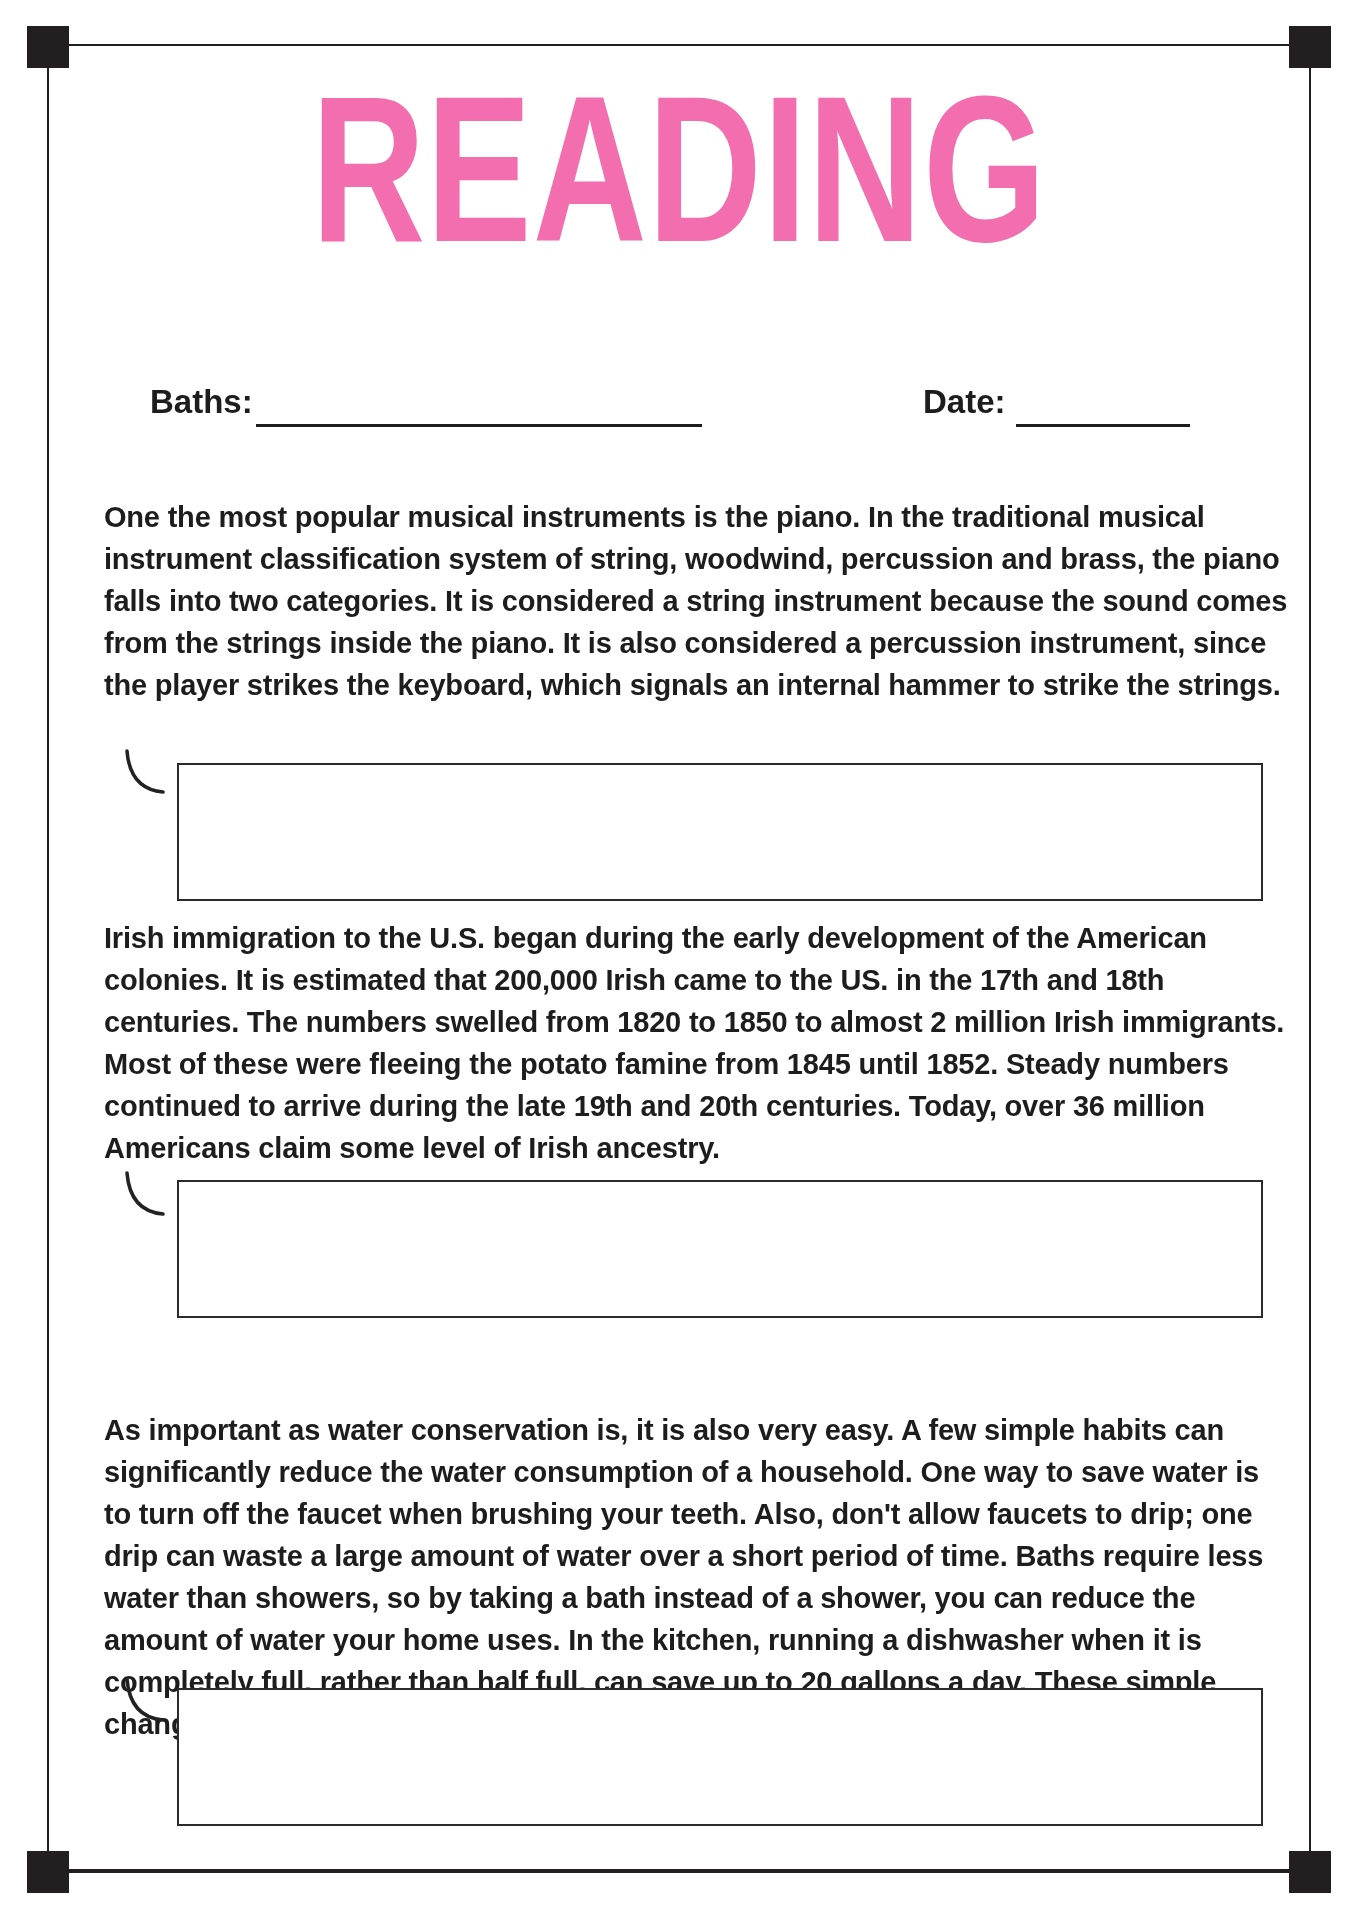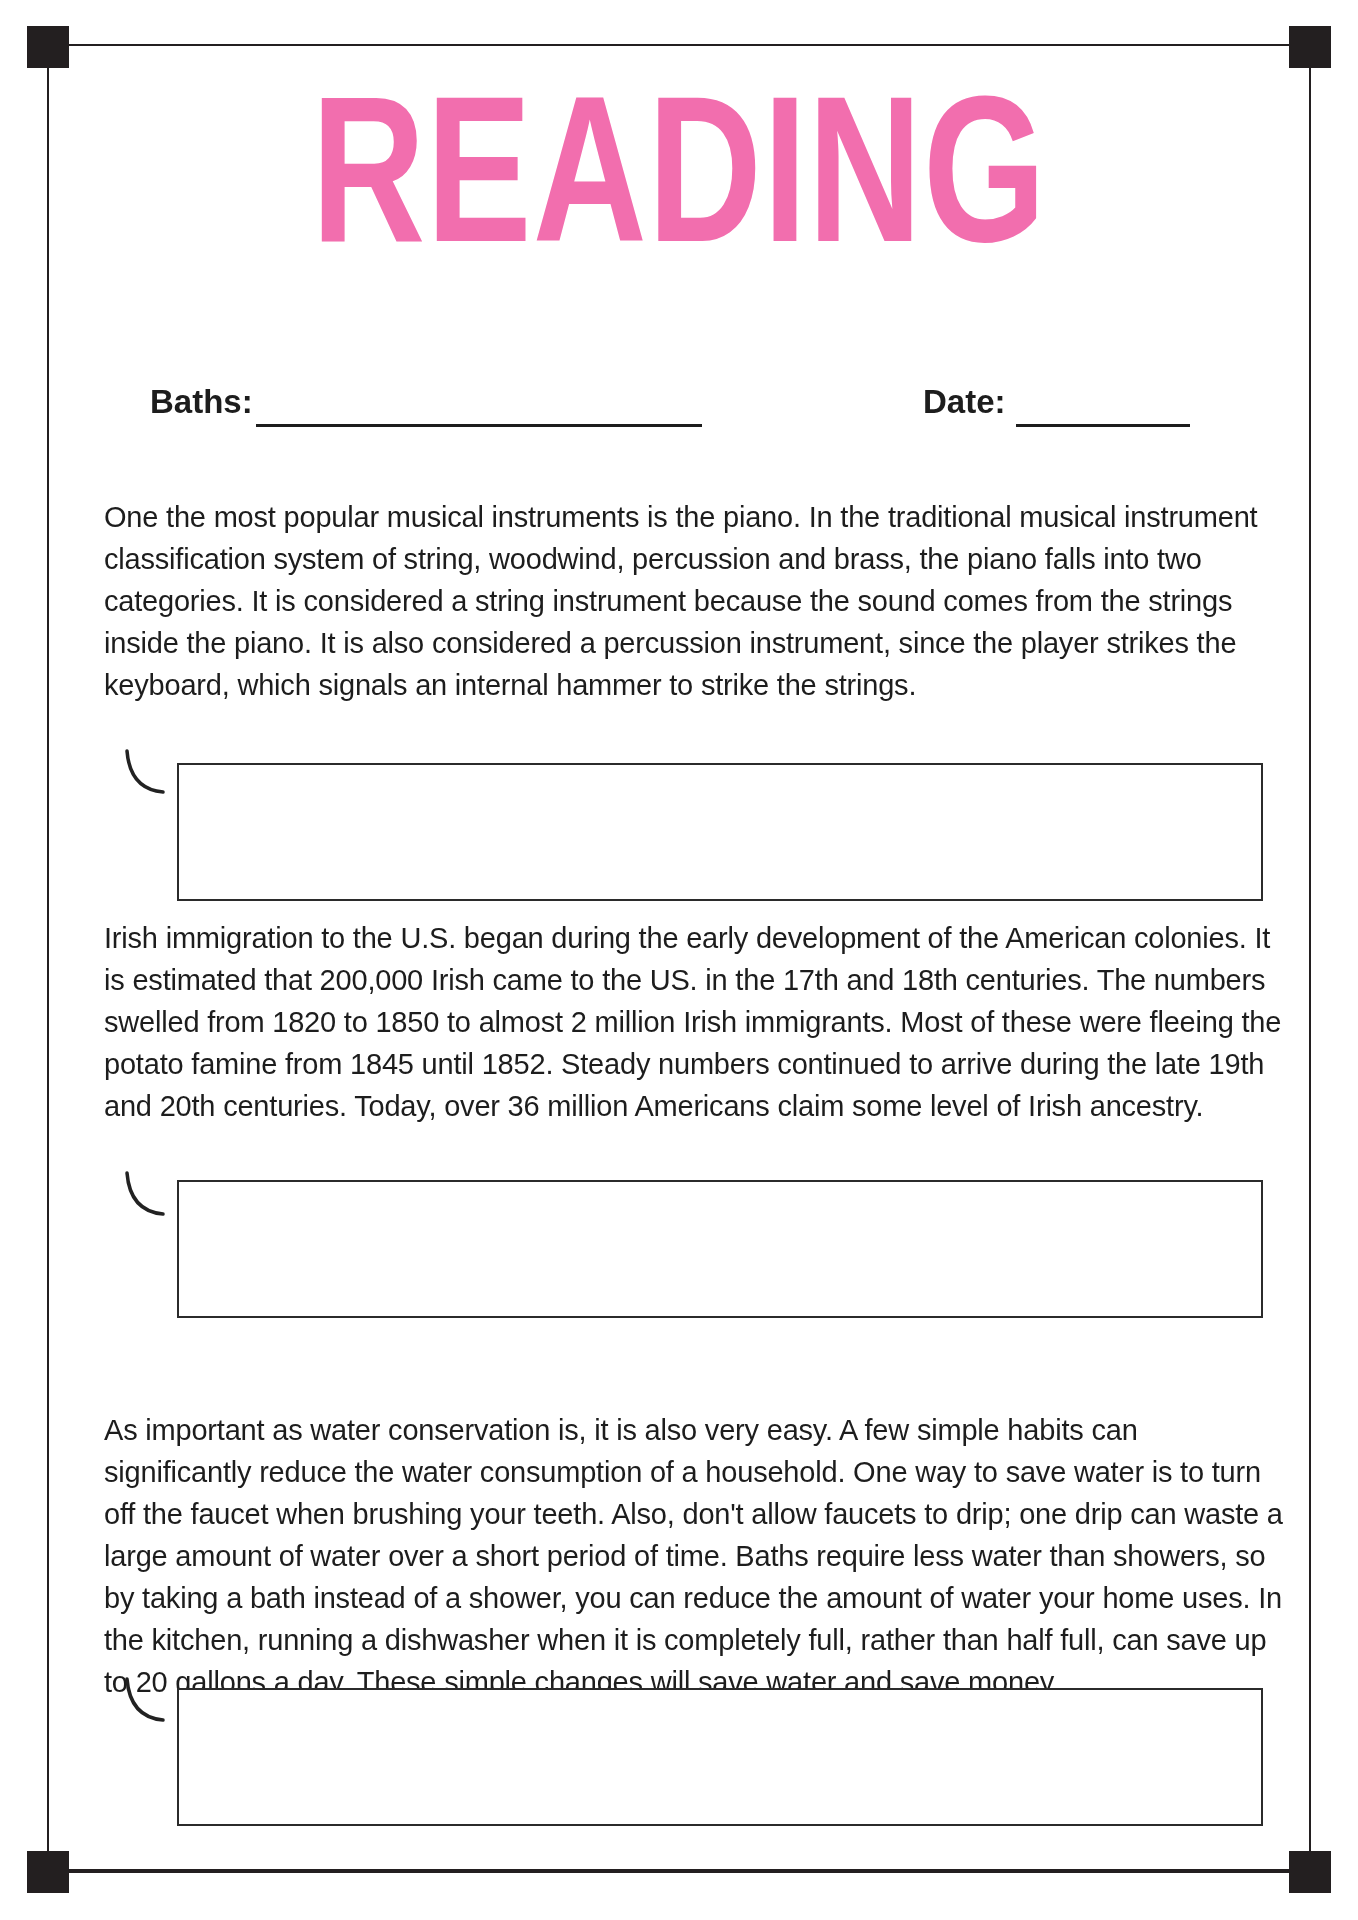--- a/index.html
+++ b/index.html
@@ -50,21 +50,21 @@
   .date-line{left:1016px;top:394px;width:174px;}
   
   .instruction{
     position:absolute;left:0;top:445px;width:100%;
     text-align:center;
     font-size:26px;font-weight:600;color:#1d1d1d;
   }
   
   .passage{
     position:absolute;left:104px;width:1186px;margin:0;
-    font-size:29px;line-height:42px;font-weight:400;
+    font-size:29px;line-height:42px;font-weight:700;
     letter-spacing:-0.2px;
     color:#1d1d1d;
   }
   .p1{top:496px;}
   .p2{top:917px;}
   .p3{top:1409px;}
   
   .hook{position:absolute;left:122px;width:44px;height:48px;}
   .hook path{fill:none;stroke:#222222;stroke-width:3.5;stroke-linecap:round;}
   .h1{top:748px;}

